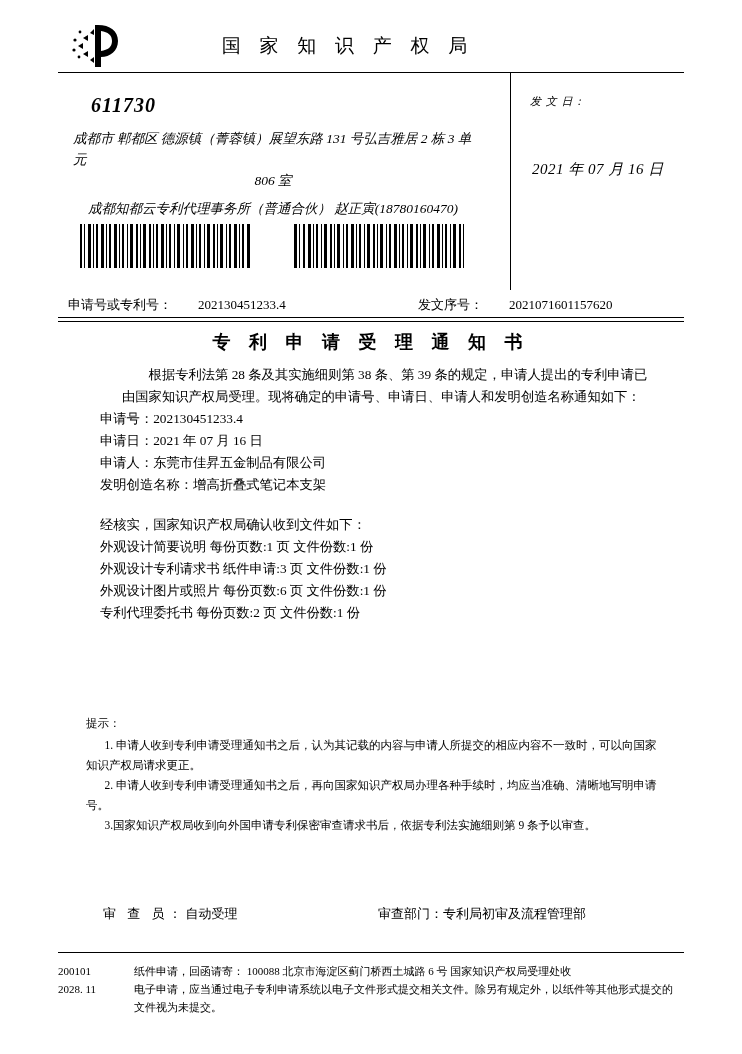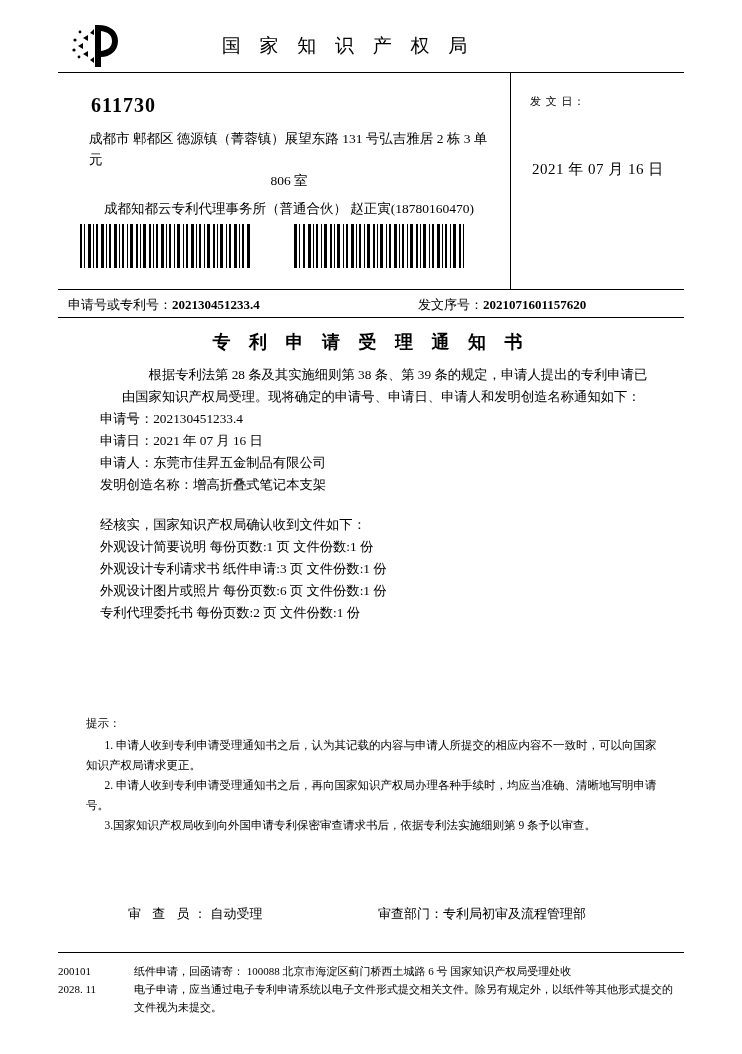--- a/index.html
+++ b/index.html
@@ -50,44 +50,45 @@
     padding-right: 110px;
     font-family: "Liberation Serif", "DejaVu Serif", serif;
   }
 
   
   .addr-wrap {
     position: absolute;
     left: 58px;
     top: 72px;
     width: 626px;
-    height: 218px;
+    height: 250px;
     box-sizing: border-box;
     border-bottom: 1.5px solid #000;
+    font-style: italic;
   }
   .addr-left {
     position: absolute;
     left: 0;
     top: 0;
     width: 453px;
     height: 218px;
     box-sizing: border-box;
     border-right: 1px solid #000;
   }
   .docnum {
     position: absolute;
     left: 33px;
     top: 22px;
     font-size: 20px;
     font-weight: bold;
     letter-spacing: 1px;
   }
   .addr-lines {
     position: absolute;
-    left: 31px;
+    left: 15px;
     top: 56px;
     width: 400px;
     font-size: 13.5px;
     line-height: 21px;
     text-align: center;
   }
   .addr-line1 { text-align: left; }
   .addr-line2 { text-align: center; }
   .addr-line3 { text-align: center; margin-top: 7px; }
 
@@ -141,21 +142,21 @@
   .approw .appno {
     position: absolute;
     left: 10px;
     top: 6px;
   }
   .approw .sendno {
     position: absolute;
     left: 360px;
     top: 6px;
   }
-  .b { font-weight: bold; }
+  .b { font-weight: normal; margin-left: 26px; }
 
   
   .doc-title {
     position: absolute;
     left: 58px;
     top: 330px;
     width: 626px;
     text-align: center;
     font-size: 18px;
     font-weight: bold;
@@ -198,21 +199,21 @@
   .sig .examiner {
     position: absolute;
     left: 17px;
     top: 0;
   }
   .sig .dept {
     position: absolute;
     left: 292px;
     top: 0;
   }
-  .sig .sp { letter-spacing: 4px; margin-left: 25px; }
+  .sig .sp { letter-spacing: 4px; }
 
   
   .footer-rule {
     position: absolute;
     left: 58px;
     top: 952px;
     width: 626px;
     border-top: 1.5px solid #000;
   }
   .footer {

